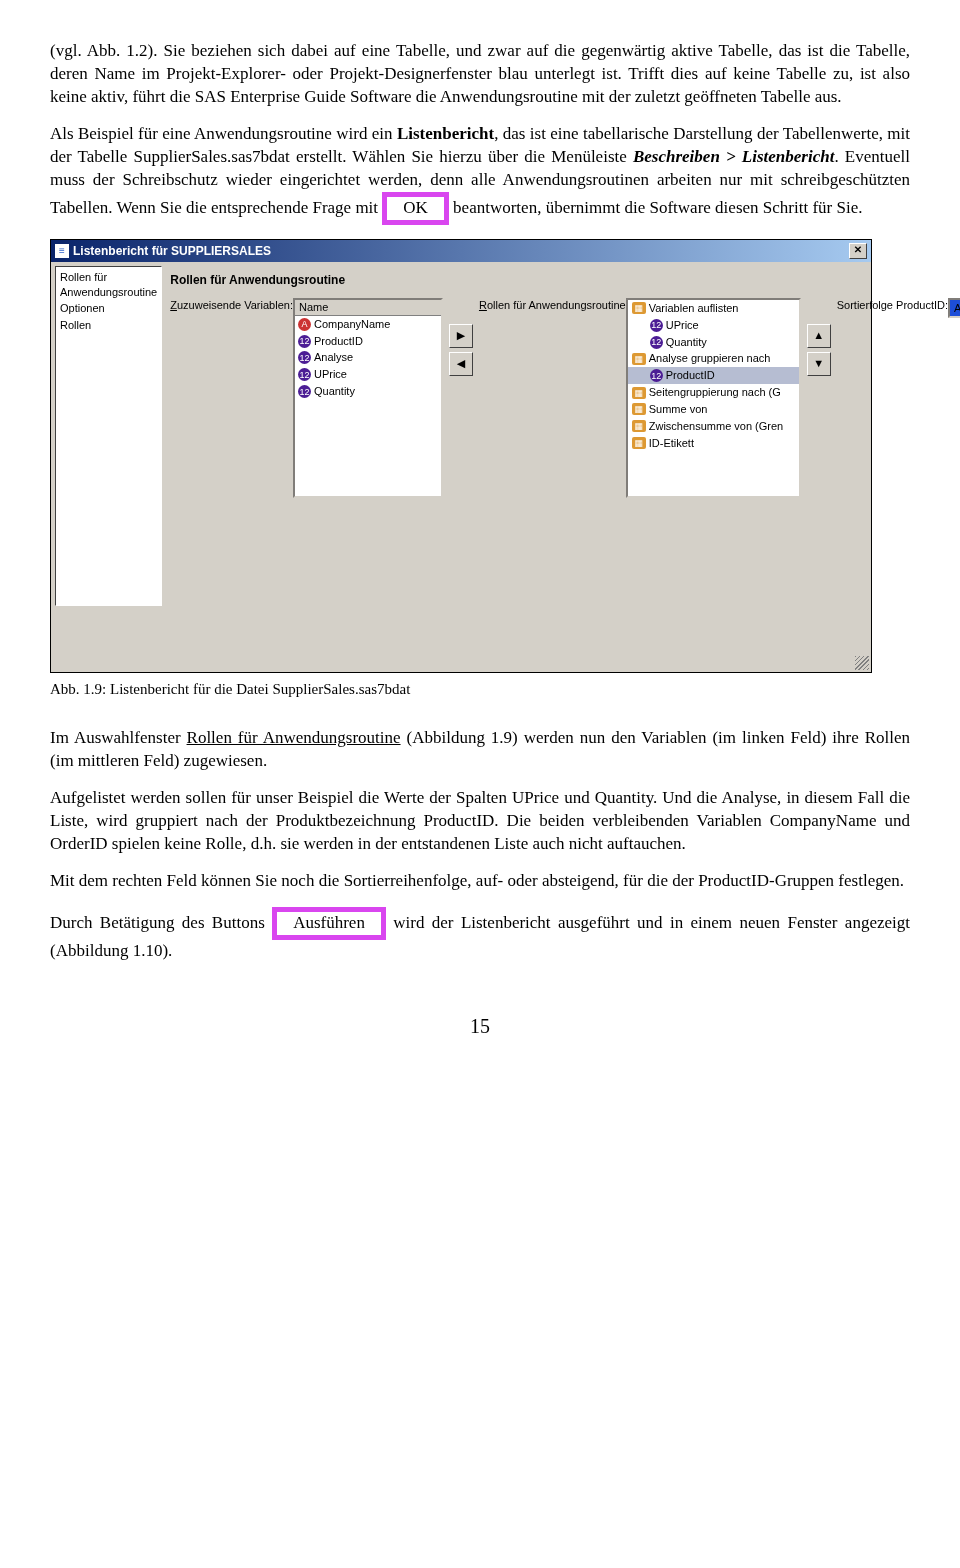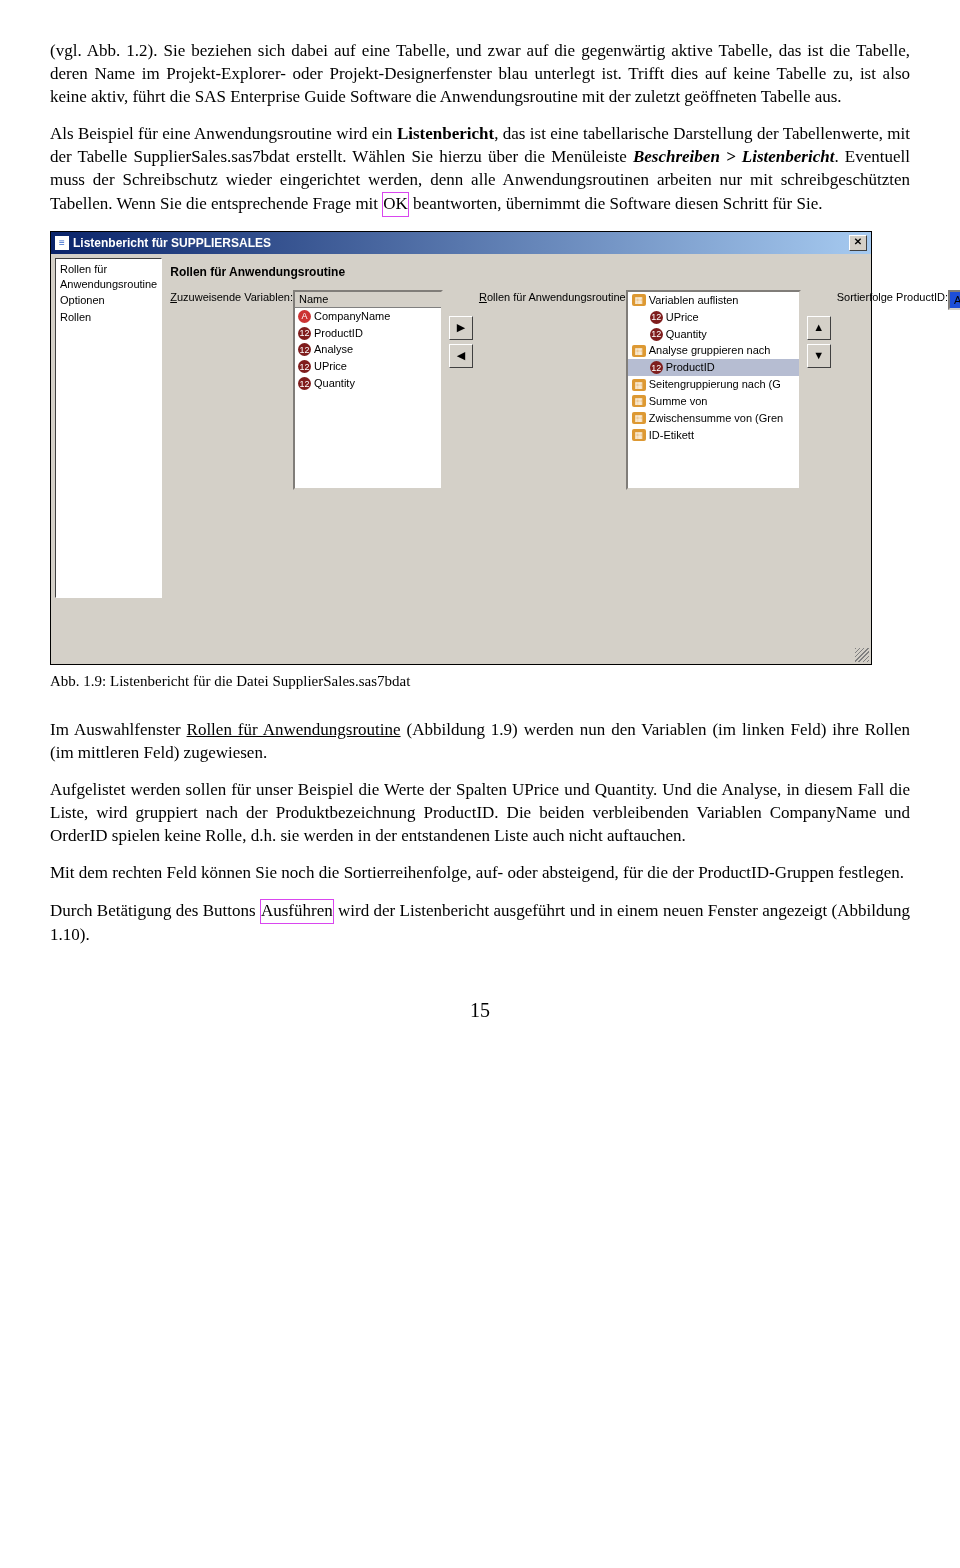--- a/index.html
+++ b/index.html
@@ -9,21 +9,21 @@
     margin: 0;
     padding: 40px 50px;
     background: #fff;
     color: #000;
     width: 960px;
     box-sizing: border-box;
   }
   p { margin: 0 0 14px 0; text-align: justify; }
   .bold { font-weight: bold; }
   .italic { font-style: italic; font-weight: bold; }
-  .boxed { border: 1px solid #d946ef; padding: 0 0; display: inline-block; }
+  .boxed { border: 5px solid #d946ef; padding: 0 16px; display: inline-block; }
   .underline { text-decoration: underline; }
   .caption { font-size: 15px; margin-top: 6px; }
   .page-num { text-align: center; margin-top: 50px; font-size: 20px; }
 
   
   .window {
     width: 820px;
     border: 1px solid #000;
     background: #d4d0c8;
     font-family: Tahoma, Arial, sans-serif;
@@ -109,21 +109,21 @@
   .lb-item.sel { background: #b6bdd2; }
   .ico {
     width: 13px; height: 13px;
     display: inline-flex; align-items:center; justify-content:center;
     font-size: 9px;
     border-radius: 7px;
     color:#fff;
     flex-shrink:0;
   }
   .ico-text { background:#cc3333; }
-  .ico-num  { background:#7f1d1d; }
+  .ico-num  { background:#4c1d95; }
   .ico-grp  { background:#dd9933; border-radius:2px; width:14px; height:12px; }
   .movebtns { display:flex; flex-direction:column; gap:4px; justify-content:flex-start; padding-top:26px; }
   .sqbtn {
     width: 22px; height: 22px;
     background:#d4d0c8;
     border: 1px solid #fff;
     border-right-color:#404040; border-bottom-color:#404040;
     font-size:11px; text-align:center; line-height:20px;
   }
   .dropdown {

